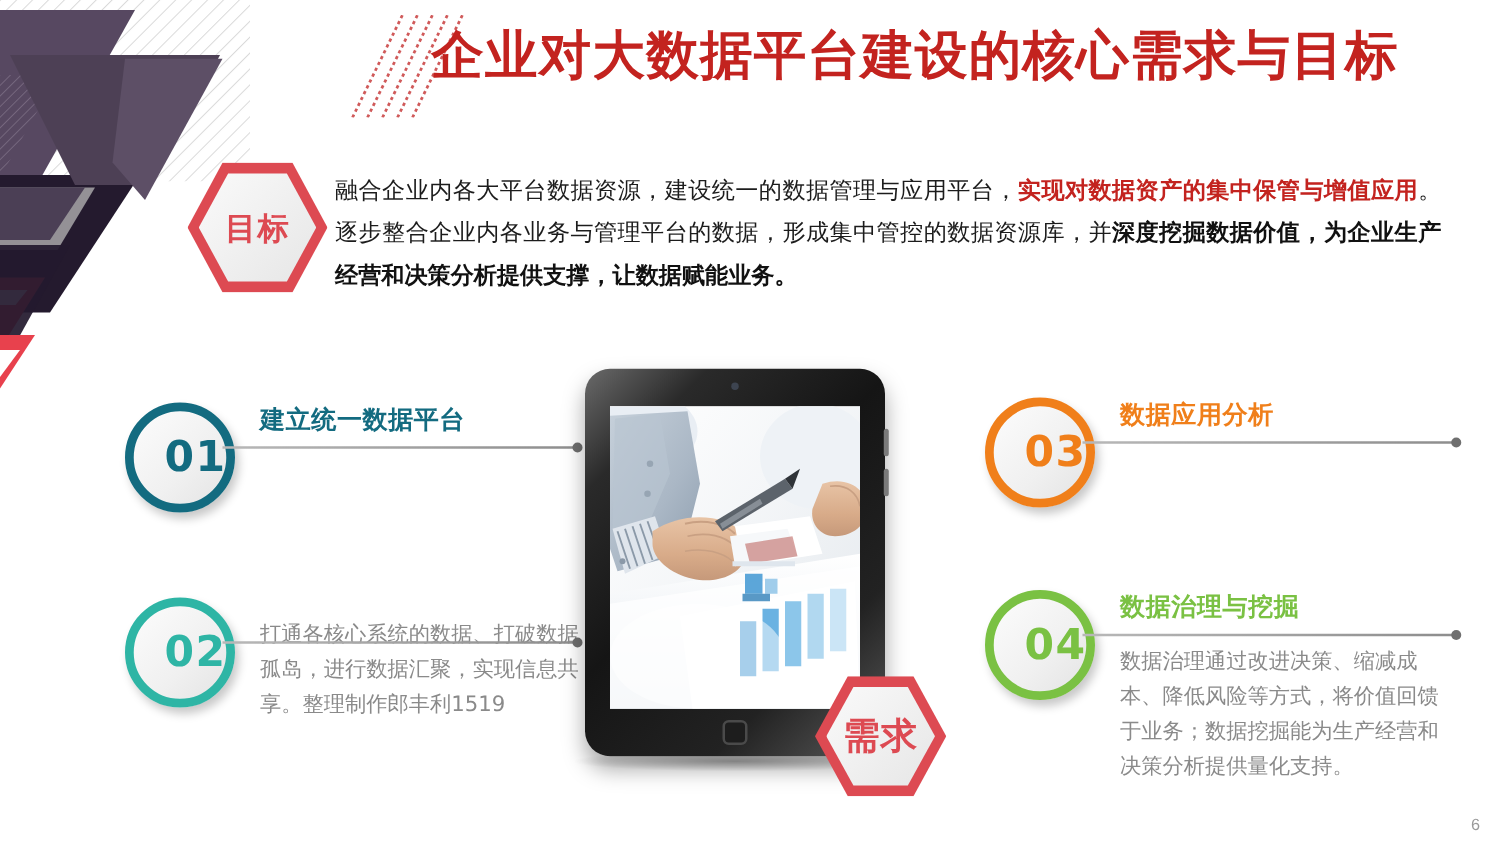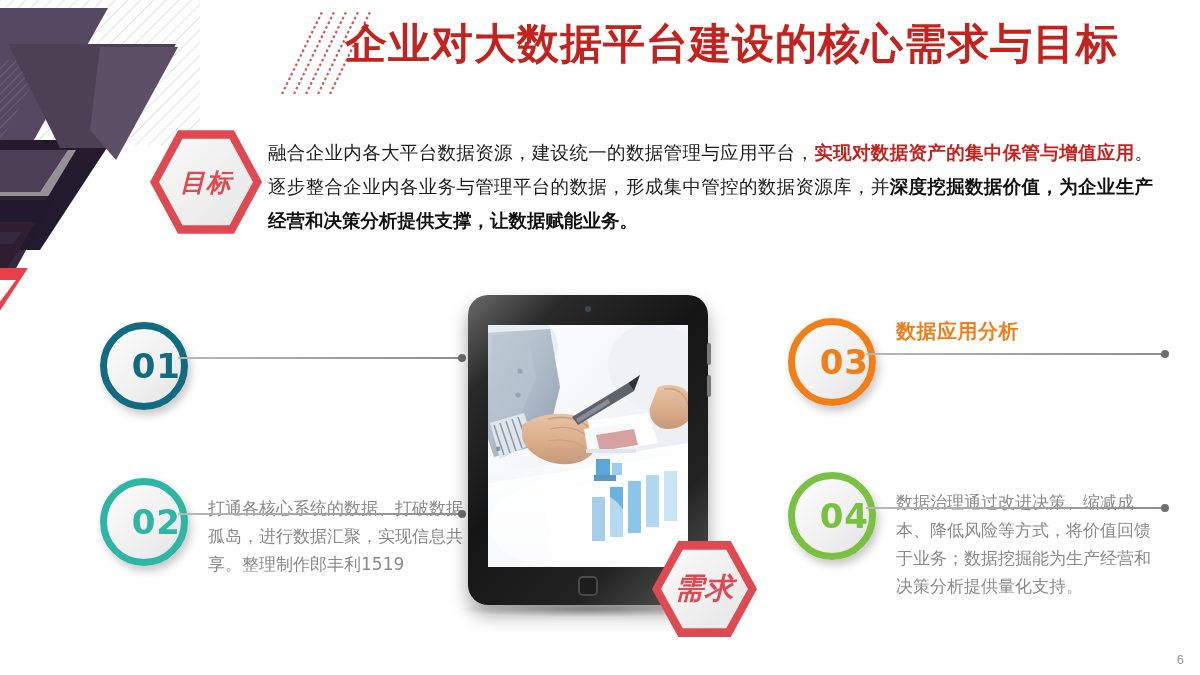--- a/index.html
+++ b/index.html
@@ -36,21 +36,20 @@
   }
   .hex-inner {
     position:absolute; left:9px; right:9px; top:9px; bottom:9px;
     background:linear-gradient(135deg,#fafafa 0%,#efefef 55%,#e6e6e6 100%);
     clip-path:polygon(25% 2%, 75% 2%, 100% 50%, 75% 98%, 25% 98%, 0% 50%);
   }
   .hex-label {
     position:relative; z-index:3;
     color:#dd4a52; font-weight:bold; letter-spacing:1px;
     font-family:"DejaVu Sans","Liberation Sans",sans-serif;
-    font-style:italic;
   }
 
   #goal-hexagon { left:150px; top:128px; width:112px; height:108px; }
   #goal-hexagon .hex-label { font-size:25px; }
 
   #need-hexagon { left:652px; top:539px; width:105px; height:100px; z-index:40; }
   #need-hexagon .hex-label { font-size:29px; }
 
   
   #goal-paragraph {
@@ -201,20 +200,21 @@
   </div>
 </div>
 
 <div id="goal-paragraph"><span>融合企业内各大平台数据资源，建设统一的数据管理与应用平台，</span><span class="em-red">实现对数据资产的集中保管与增值应用</span><span>。逐步整合企业内各业务与管理平台的数据，形成集中管控的数据资源库，并</span><span class="em-bold">深度挖掘数据价值，为企业生产经营和决策分析提供支撑，让数据赋能业务。</span></div>
 
 <div class="item c-teal-dark" id="item-01">
   <div class="item-circle" style="border-color: rgb(19, 107, 128);">
     <span style="color: rgb(19, 107, 128);">01</span>
   </div>
   <div class="item-body">
+    <div class="item-title" style="color: rgb(19, 107, 128);">建立统一数据平台</div>
     <div class="item-rule"></div>
   </div>
 </div>
 
 <div class="item c-teal" id="item-02">
   <div class="item-circle" style="border-color: rgb(46, 181, 165);">
     <span style="color: rgb(46, 181, 165);">02</span>
   </div>
   <div class="item-body">
     <div class="item-rule"></div>
@@ -230,20 +230,21 @@
     <div class="item-title" style="color: rgb(240, 127, 26);">数据应用分析</div>
     <div class="item-rule"></div>
   </div>
 </div>
 
 <div class="item c-green" id="item-04">
   <div class="item-circle" style="border-color: rgb(122, 193, 67);">
     <span style="color: rgb(122, 193, 67);">04</span>
   </div>
   <div class="item-body">
+    <div class="item-title" style="color: rgb(122, 193, 67);">数据治理与挖掘</div>
     <div class="item-rule"></div>
     <div class="item-desc">数据治理通过改进决策、缩减成本、降低风险等方式，将价值回馈于业务；数据挖掘能为生产经营和决策分析提供量化支持。</div>
   </div>
 </div>
 
 <div id="tablet-device">
   <div class="tablet-shadow"></div>
   <div class="tablet-frame">
     <div class="tablet-cam"></div>
     <div class="tablet-btn" style="top:48px;"></div>

